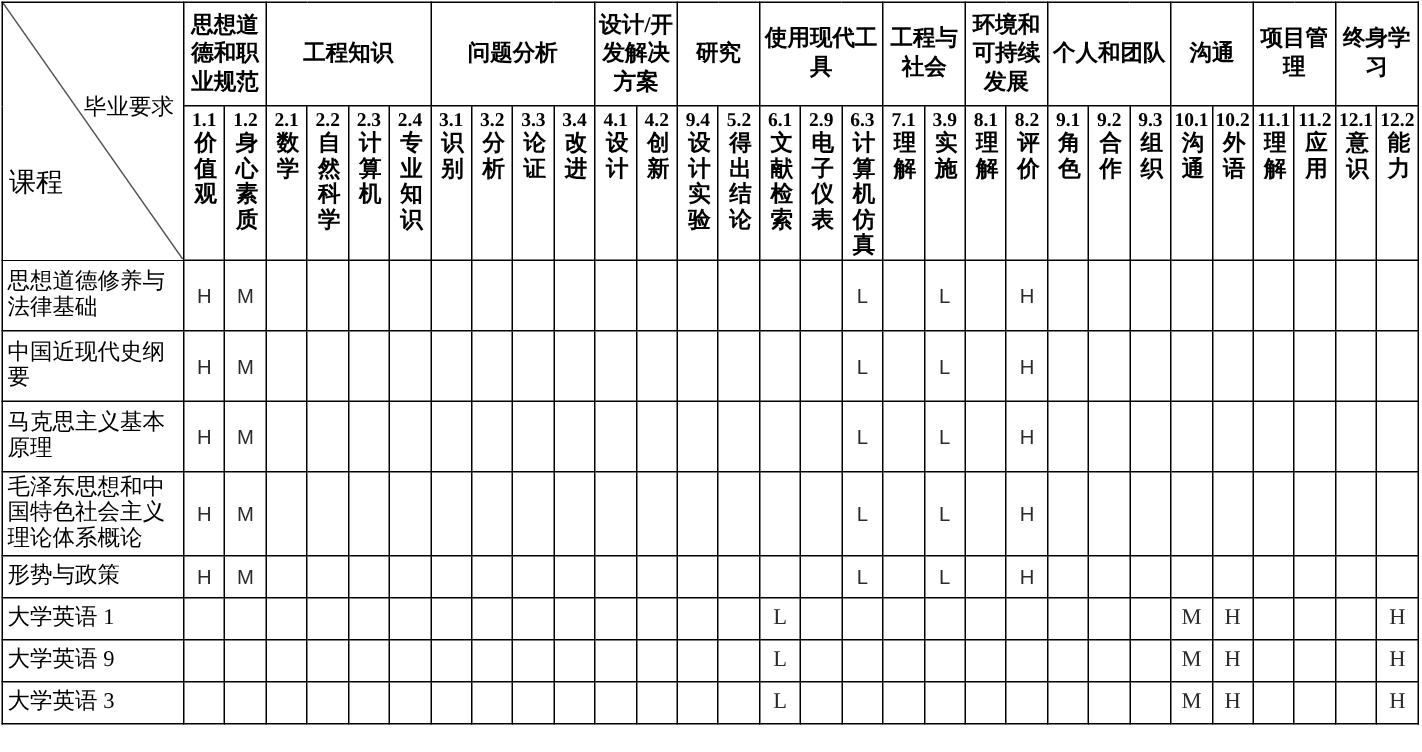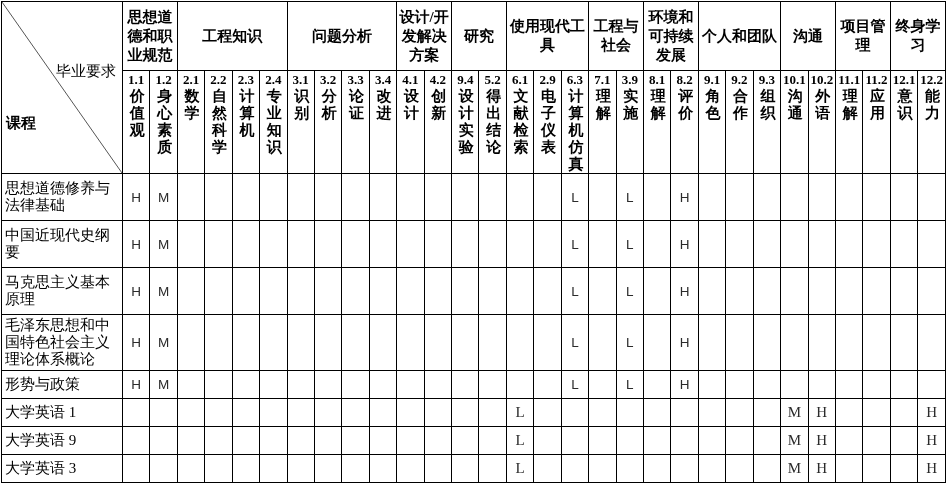--- a/index.html
+++ b/index.html
@@ -42,22 +42,22 @@
   .corner-top {
     position: absolute;
     top: 60px; right: 6px;
     font-size: 15px;
     font-weight: normal;
     white-space: nowrap;
   }
   .corner-bottom {
     position: absolute;
     bottom: 40px; left: 4px;
-    font-size: 15px;
-    font-weight: bold;
+    font-size: 18px;
+    font-weight: normal;
     white-space: nowrap;
   }
   
   tr.group-row { height: 69px; }
   th.group-th {
     font-weight: bold;
     font-size: 15px;
     line-height: 19px;
     text-align: center;
     vertical-align: middle;

